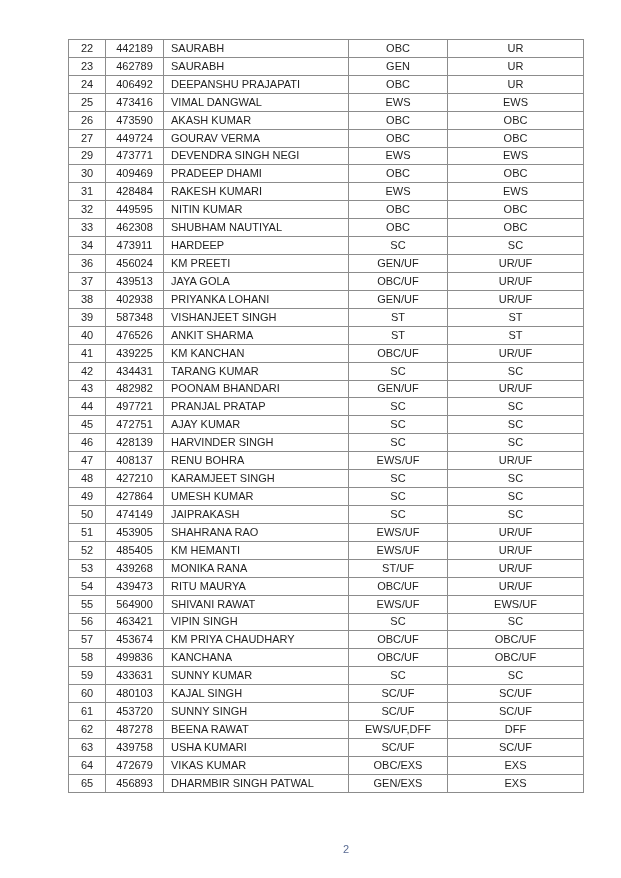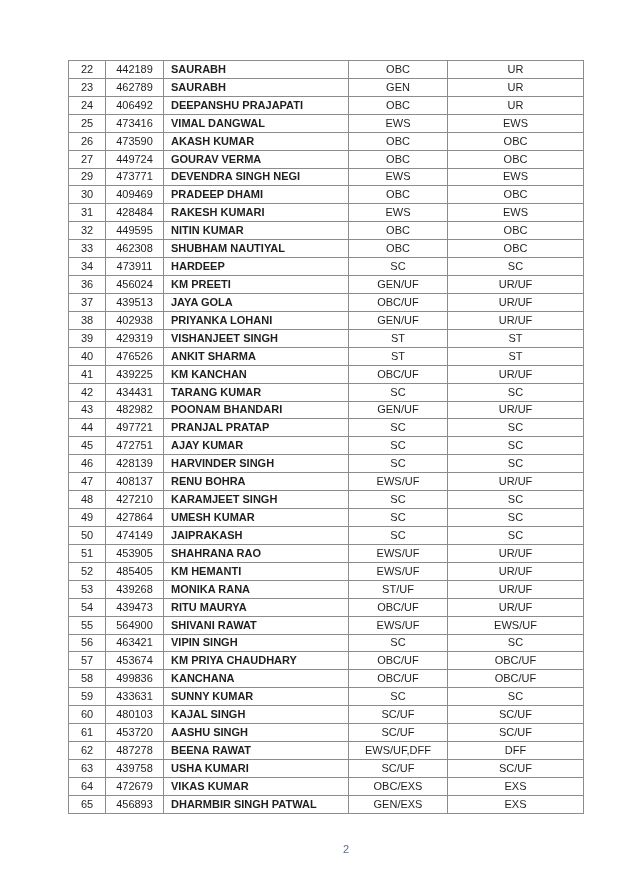--- a/index.html
+++ b/index.html
@@ -17,42 +17,41 @@
     position: relative;
     width: 621px;
     height: 878px;
     background: var(--page-bg);
     font-family: "Liberation Sans", sans-serif;
     overflow: hidden;
   }
   table.results-table {
     position: absolute;
     left: 68px;
-    top: 60px;
+    top: 39px;
     width: 515px;
     border-collapse: collapse;
     table-layout: fixed;
   }
   table.results-table td {
     border: 1px solid var(--border-color);
     font-size: 11px;
     line-height: 1;
     color: var(--cell-text);
     height: 17.93px;
     box-sizing: border-box;
     padding: 0;
     text-align: center;
     vertical-align: middle;
     white-space: nowrap;
     overflow: hidden;
   }
   table.results-table td.c2 {
     text-align: left;
     padding-left: 7px;
-    font-weight: bold;
   }
   .page-number {
     position: absolute;
     top: 843px;
     left: 76px;
     width: 540px;
     text-align: center;
     font-size: 11px;
     color: var(--page-number-color);
   }
@@ -170,21 +169,21 @@
         </tr>
         <tr>
           <td class="c0">38</td>
           <td class="c1">402938</td>
           <td class="c2">PRIYANKA LOHANI</td>
           <td class="c3">GEN/UF</td>
           <td class="c4">UR/UF</td>
         </tr>
         <tr>
           <td class="c0">39</td>
-          <td class="c1">429319</td>
+          <td class="c1">587348</td>
           <td class="c2">VISHANJEET SINGH</td>
           <td class="c3">ST</td>
           <td class="c4">ST</td>
         </tr>
         <tr>
           <td class="c0">40</td>
           <td class="c1">476526</td>
           <td class="c2">ANKIT SHARMA</td>
           <td class="c3">ST</td>
           <td class="c4">ST</td>
@@ -325,21 +324,21 @@
         <tr>
           <td class="c0">60</td>
           <td class="c1">480103</td>
           <td class="c2">KAJAL SINGH</td>
           <td class="c3">SC/UF</td>
           <td class="c4">SC/UF</td>
         </tr>
         <tr>
           <td class="c0">61</td>
           <td class="c1">453720</td>
-          <td class="c2">AASHU SINGH</td>
+          <td class="c2">SUNNY SINGH</td>
           <td class="c3">SC/UF</td>
           <td class="c4">SC/UF</td>
         </tr>
         <tr>
           <td class="c0">62</td>
           <td class="c1">487278</td>
           <td class="c2">BEENA RAWAT</td>
           <td class="c3">EWS/UF,DFF</td>
           <td class="c4">DFF</td>
         </tr>

